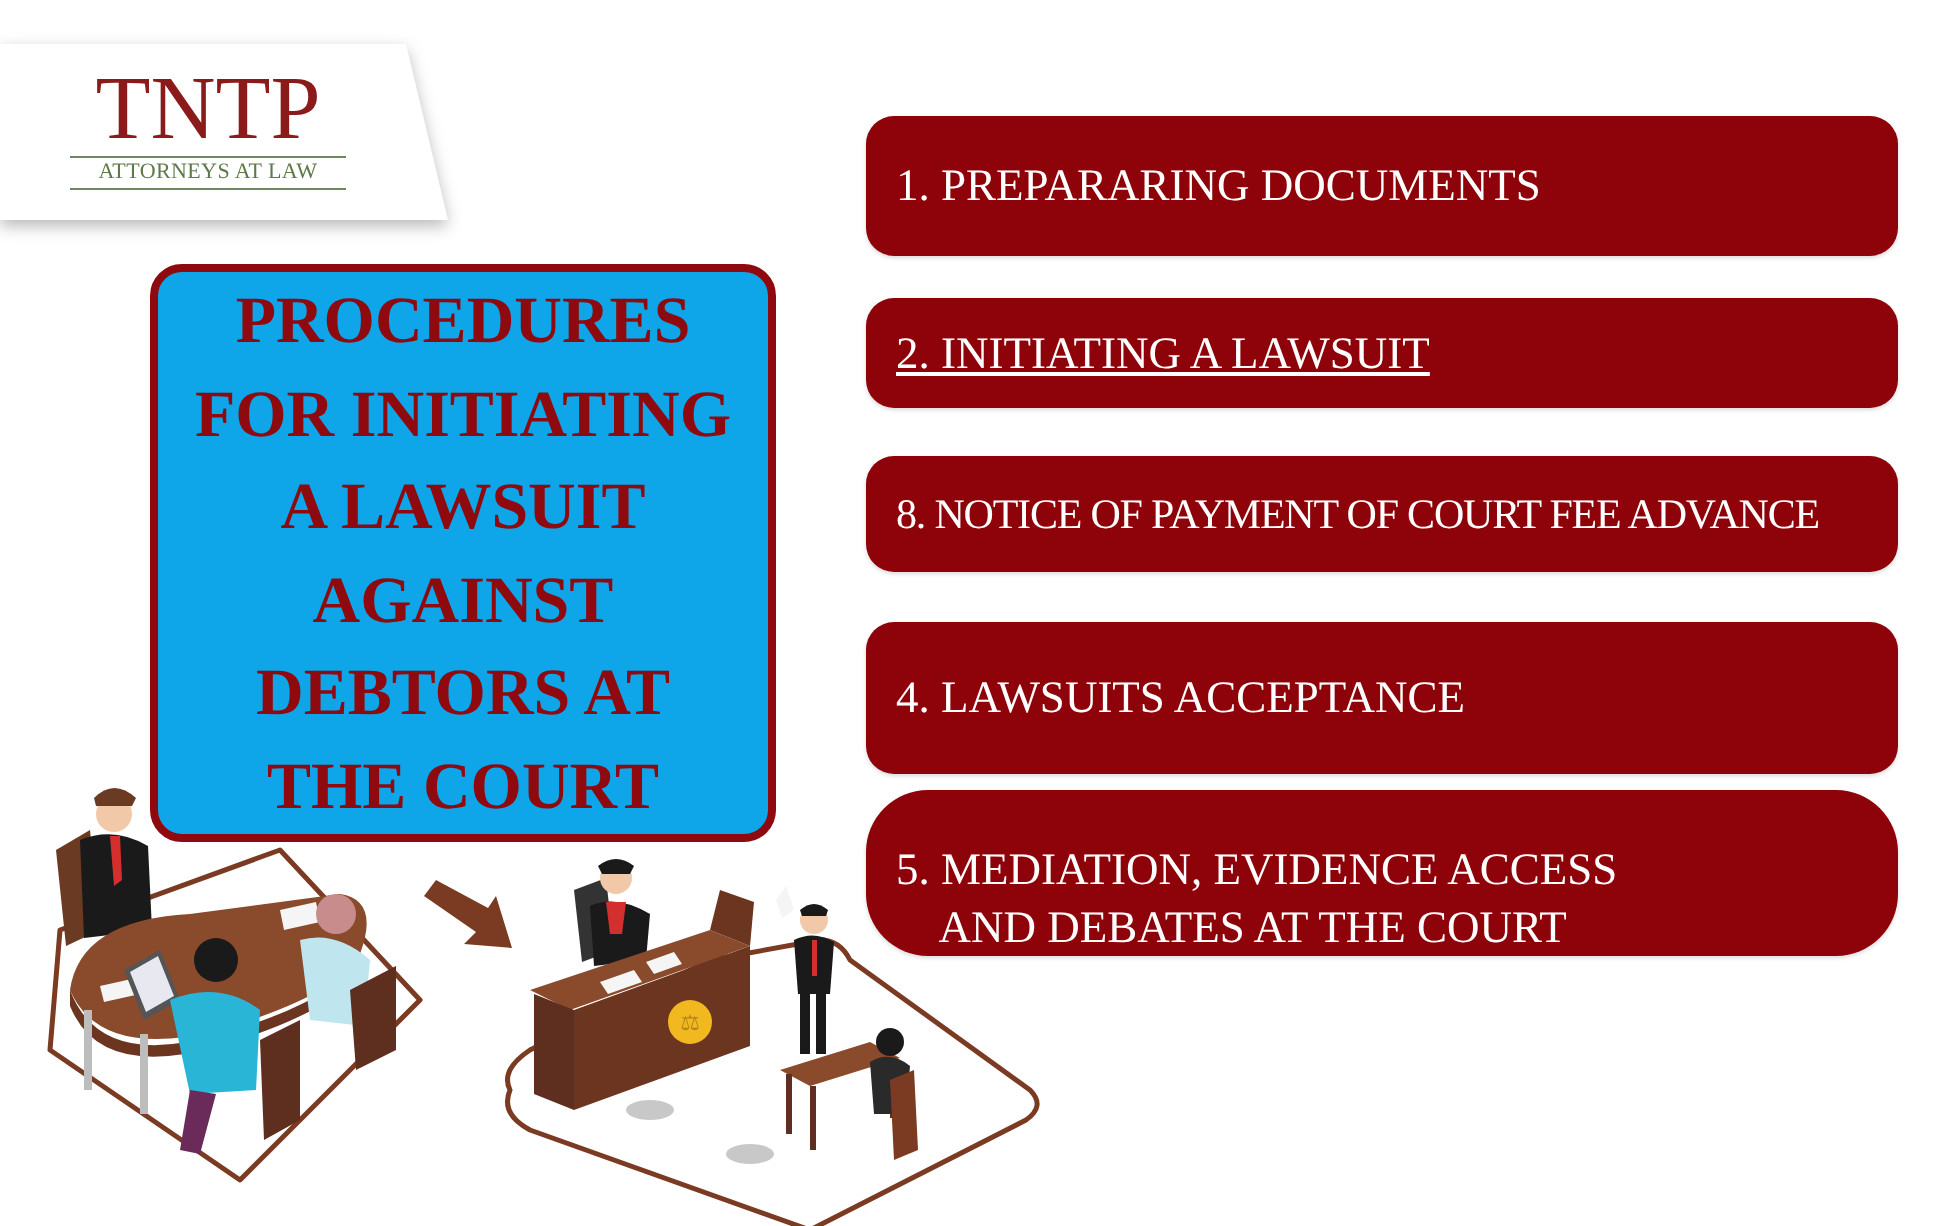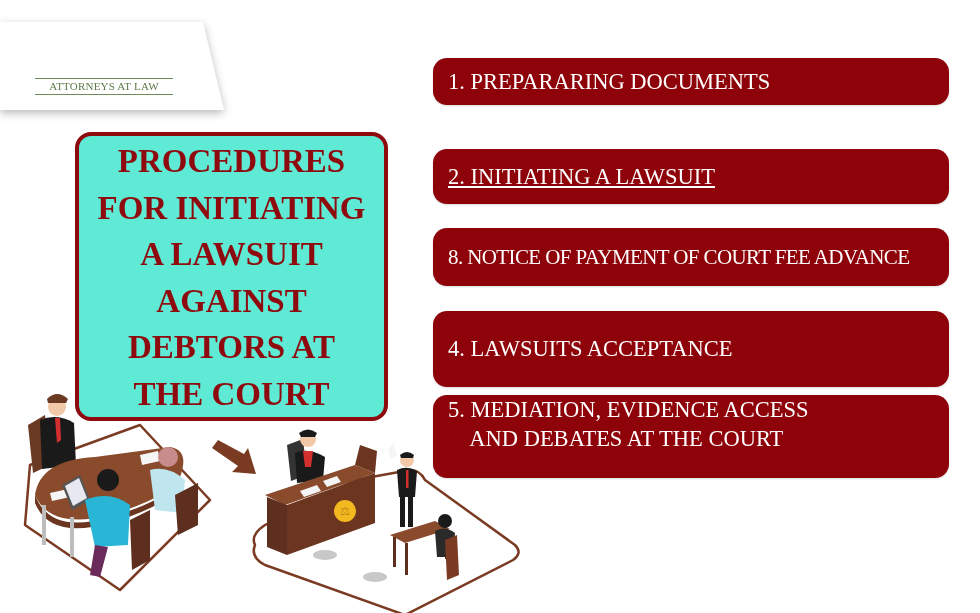--- a/index.html
+++ b/index.html
@@ -21,64 +21,65 @@
     .logo-rule { position: absolute; left: 35px; width: 138px; height: 1px; background: #6f8a5a; }
     .logo-rule.r1 { top: 56px; }
     .logo-rule.r2 { top: 72px; }
     .logo-sub {
       position: absolute; left: 35px; top: 57px; width: 138px; text-align: center;
       font-size: 11px; line-height: 15px; color: #5e7a4a; letter-spacing: 0.2px;
     }
 
     .title-box {
       position: absolute; left: 75px; top: 132px; width: 305px; height: 281px;
-      border: 4px solid #8e0a0e; border-radius: 16px; background: #5eead4;
+      border: 4px solid #8e0a0e; border-radius: 16px; background: #0ea5e9;
       display: flex; align-items: center; justify-content: center;
     }
     .title-text {
       color: #8e0a0e; font-weight: bold; text-align: center;
       font-size: 33px; line-height: 46.5px; white-space: pre-line;
       font-family: "Liberation Serif", serif; margin-top: 2px;
     }
 
     .steps { position: absolute; left: 433px; top: 0; width: 516px; }
     .step {
       position: absolute; left: 0; width: 516px; background: #8e0209;
       border-radius: 14px; color: #fff; box-sizing: border-box;
       padding-left: 15px; display: flex; align-items: center;
       font-family: "Liberation Serif", serif; font-size: 22.5px;
       box-shadow: 0 1px 2px rgba(0,0,0,0.15);
       white-space: pre; cursor: pointer;
     }
     .step.s3 { font-size: 21px; letter-spacing: -0.6px; }
-    .step.s5 { line-height: 29px; align-items: flex-start; }
+    .step.s5 { line-height: 29px; align-items: flex-end; border-radius: 31px; }
 
     .illus { position: absolute; }
   </style>
 </head>
 <body>
 
 <div class="logo-wrap">
   <div class="logo-shape"></div>
+  <div class="logo-title">TNTP</div>
   <div class="logo-rule r1"></div>
   <div class="logo-sub">ATTORNEYS AT LAW</div>
   <div class="logo-rule r2"></div>
 </div>
 
 <div class="title-box">
   <div class="title-text">PROCEDURES
 FOR INITIATING
 A LAWSUIT
 AGAINST
 DEBTORS AT
 THE COURT</div>
 </div>
 
 <div class="steps">
-  <div class="step s1" style="top:58px;height:47px;">
+  <div class="step s1" style="top:58px;height:70px;">
     <span>1. PREPARARING DOCUMENTS</span>
   </div>
   <div class="step s2" style="top:149px;height:55px;text-decoration:underline;">
     <span>2. INITIATING A LAWSUIT</span>
   </div>
   <div class="step s3" style="top:228px;height:58px;">
     <span>8. NOTICE OF PAYMENT OF COURT FEE ADVANCE</span>
   </div>
   <div class="step s4" style="top:311px;height:76px;">
     <span>4. LAWSUITS ACCEPTANCE</span>

